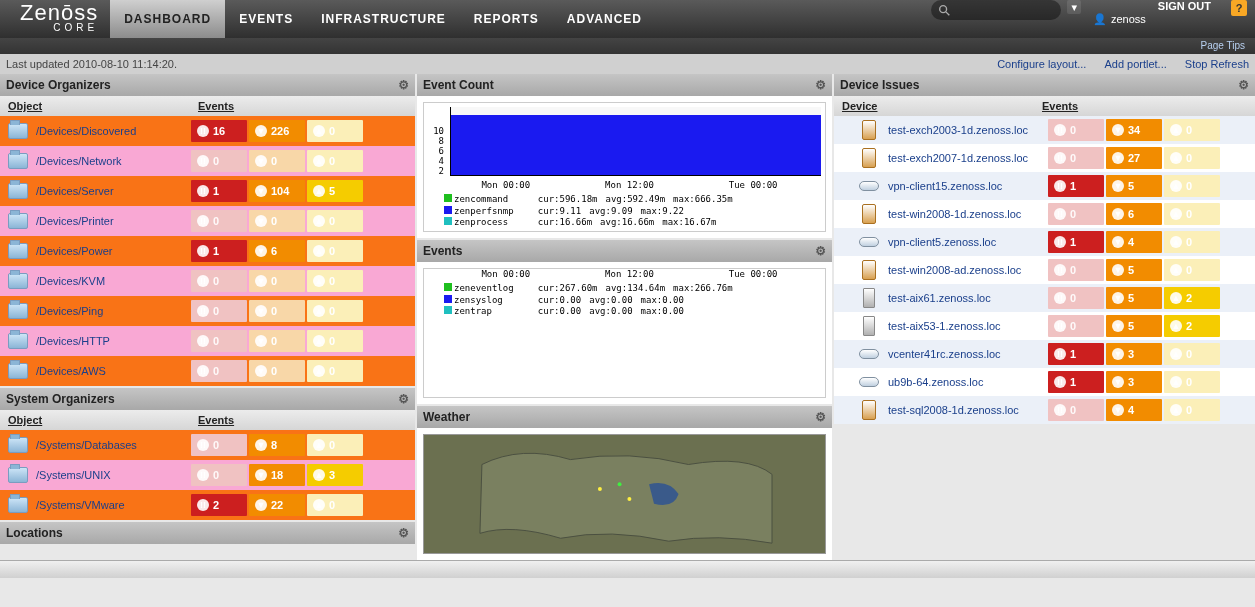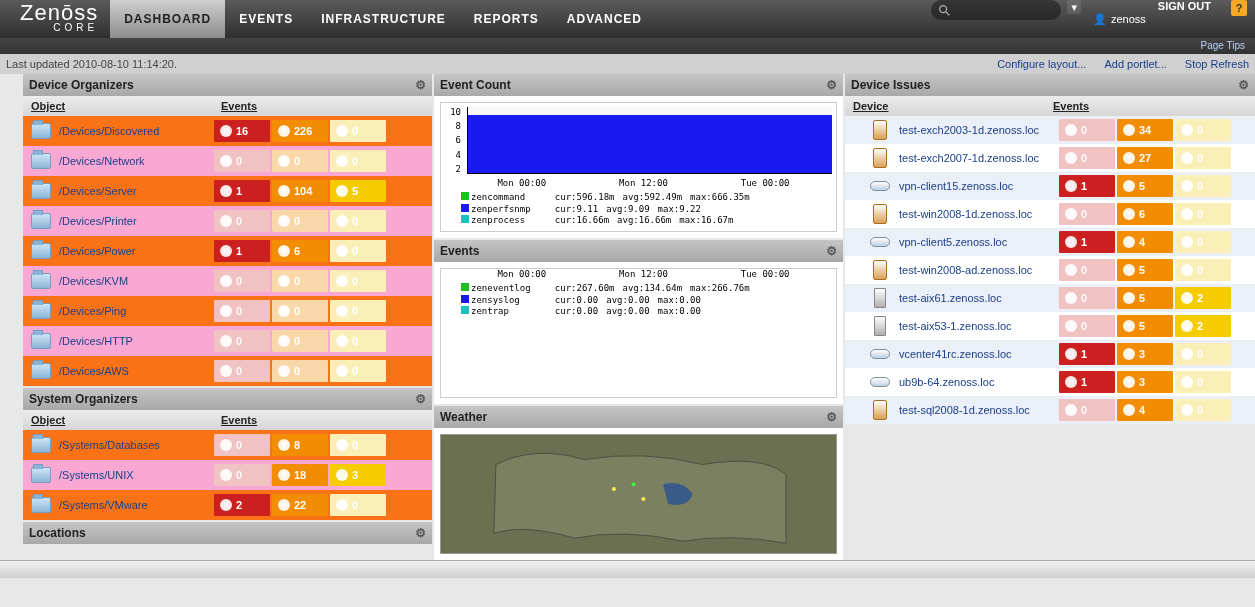--- a/index.html
+++ b/index.html
@@ -18,21 +18,21 @@
 .signout { margin-right:20px; font-weight:bold; cursor:pointer; }
 .help { width:16px; height:16px; background:#f9a825; color:#333; display:flex; align-items:center; justify-content:center; font-weight:bold; border-radius:2px; }
 
 .subbar { height:16px; background:linear-gradient(#444,#333); text-align:right; padding-right:10px; color:#b8d0f0; font-size:10px; line-height:16px; }
 
 .toolbar { background:#d0d0d0; height:20px; display:flex; align-items:center; padding:0 6px; font-size:11px; }
 .toolbar a { color:#1a3f8b; text-decoration:none; margin-left:18px; cursor:pointer; }
 
 .dash { display:flex; gap:2px; padding:0; }
 .col { display:flex; flex-direction:column; gap:2px; }
-.col.left { width:415px;margin-left:23px; }
+.col.left { width:415px; }
 .col.mid { width:415px; }
 .col.right { flex:1; }
 
 .portlet-hdr { background:linear-gradient(#c5c5c5,#a8a8a8); height:22px; display:flex; align-items:center; padding:0 6px; font-weight:bold; font-size:12px; color:#222; }
 .gear { margin-left:auto; color:#555; cursor:pointer; }
 .portlet-body { background:#fff; }
 
 .tblhdr { display:flex; background:linear-gradient(#ececec,#d6d6d6); height:20px; align-items:center; font-weight:bold; text-decoration:underline; color:#222; padding:0 8px; }
 .tblhdr .c1 { width:190px; }
 
@@ -265,21 +265,21 @@
 
 <div class="col mid">
   <div>
     <div class="portlet-hdr">
       <span>Event Count</span>
       <span class="gear">⚙</span>
     </div>
     <div class="graph">
       <div class="graph-img">
         <div style="flex:1; display:flex;">
-          <div style="width:22px; display:flex; flex-direction:column; justify-content:space-between; text-align:right; padding:4px 2px;">
+          <div style="width:22px; display:flex; flex-direction:column; justify-content:space-between; text-align:right; padding:4px 2px;margin-top:19px;">
             <span>10</span>
                 <span>8</span>
                 <span>6</span>
                 <span>4</span>
                 <span>2</span>
           </div>
           <div class="chart-area">
                 <div class="barfill"></div>
               </div>
         </div>

